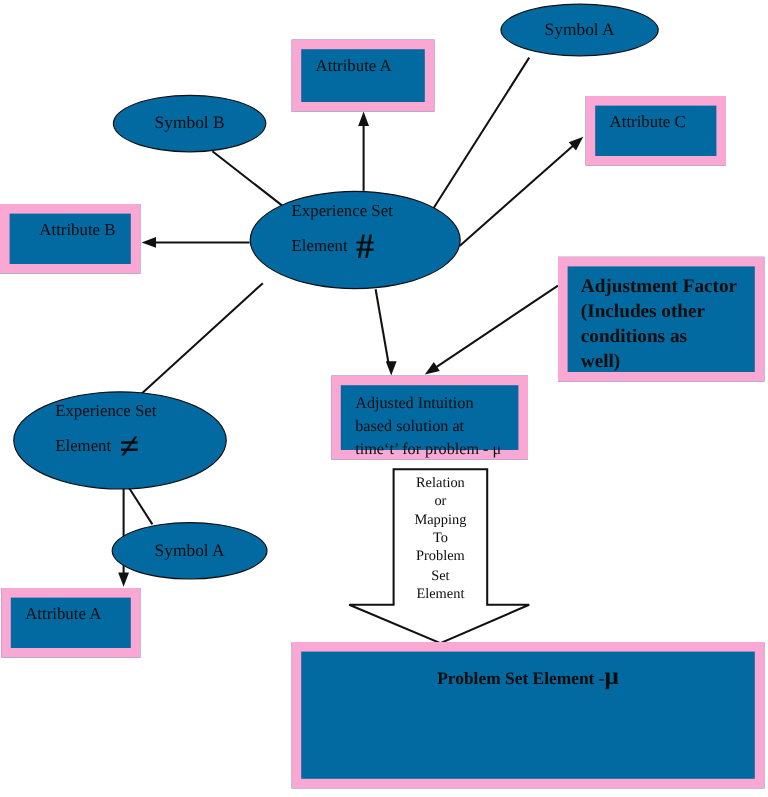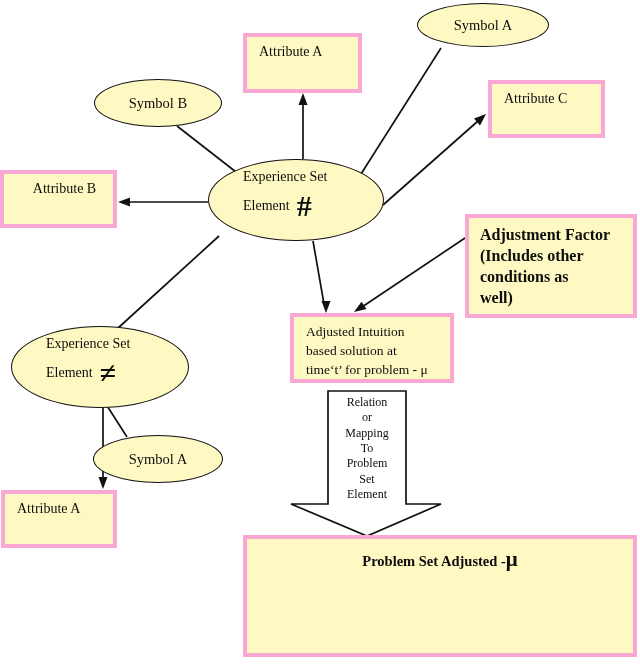--- a/index.html
+++ b/index.html
@@ -3,23 +3,23 @@
 <meta charset="utf-8">
 <style>
   html,body{margin:0;padding:0;background:#ffffff;}
   #stage{
     position:relative;width:640px;height:664px;background:#ffffff;
     font-family:"Liberation Serif","DejaVu Serif",serif;color:#0d0d0d;
     overflow:hidden;
   }
   #edges{position:absolute;left:0;top:0;width:640px;height:664px;}
 
-  .node{position:absolute;box-sizing:border-box;background:#fef9c3;}
+  .node{position:absolute;box-sizing:border-box;background:#0369a1;}
   .ellipse{border:1.6px solid #111;border-radius:50%;}
-  .rect{border:4px solid #f9a8d4;font-family:Liberation Serif, serif;}
+  .rect{border:8px solid #f9a8d4;font-family:Liberation Serif, serif;}
 
   .center-label{display:flex;align-items:center;justify-content:center;
     width:100%;height:100%;font-size:14.5px;}
 
   
   .symbol-b{left:94px;top:79px;width:128px;height:48px;}
   .symbol-a-top{left:417px;top:3px;width:132px;height:44px;}
   .symbol-a-lower{left:93px;top:435px;width:130px;height:48px;}
   .exp-hash{left:208px;top:159px;width:176px;height:82px;}
   .exp-neq{left:11px;top:326px;width:178px;height:82px;}
@@ -32,21 +32,21 @@
 
   
   .attr-a-top{left:243px;top:33px;width:119px;height:60px;}
   .attr-c{left:488px;top:80px;width:117px;height:58px;}
   .attr-b{left:0px;top:170px;width:117px;height:58px;text-align:center;}
   .attr-a-bottom{left:1px;top:490px;width:116px;height:58px;}
   .attr-label{padding:7px 0 0 12px;font-size:14px;}
 
   .adj-factor{left:465px;top:214px;width:172px;height:104px;
     font-weight:bold;font-size:16px;line-height:1.32;padding:6px 6px 0 11px;}
-  .adj-intuition{left:290px;top:313px;width:164px;height:70px;
+  .adj-intuition{left:276px;top:313px;width:164px;height:70px;
     font-size:13.5px;line-height:1.4;padding:6px 12px 0 12px;}
   .preline{white-space:pre-line;}
 
   
   .relation-text{position:absolute;left:322px;top:395px;width:90px;
     text-align:center;font-size:12px;line-height:1.28;}
 
   
   .problem-set{left:243px;top:535px;width:394px;height:122px;}
   .ps-heading{display:flex;justify-content:center;align-items:baseline;
@@ -143,18 +143,18 @@
   <div class="relation-text preline">Relation
 or
 Mapping
 To
 Problem
 Set
 Element</div>
 
   <div class="node rect problem-set">
     <div class="ps-heading">
-      <span>Problem Set Adjusted - </span>
+      <span>Problem Set Element - </span>
       <span class="ps-mu">μ</span>
     </div>
   </div>
 
 </div>
 
 </body></html>

